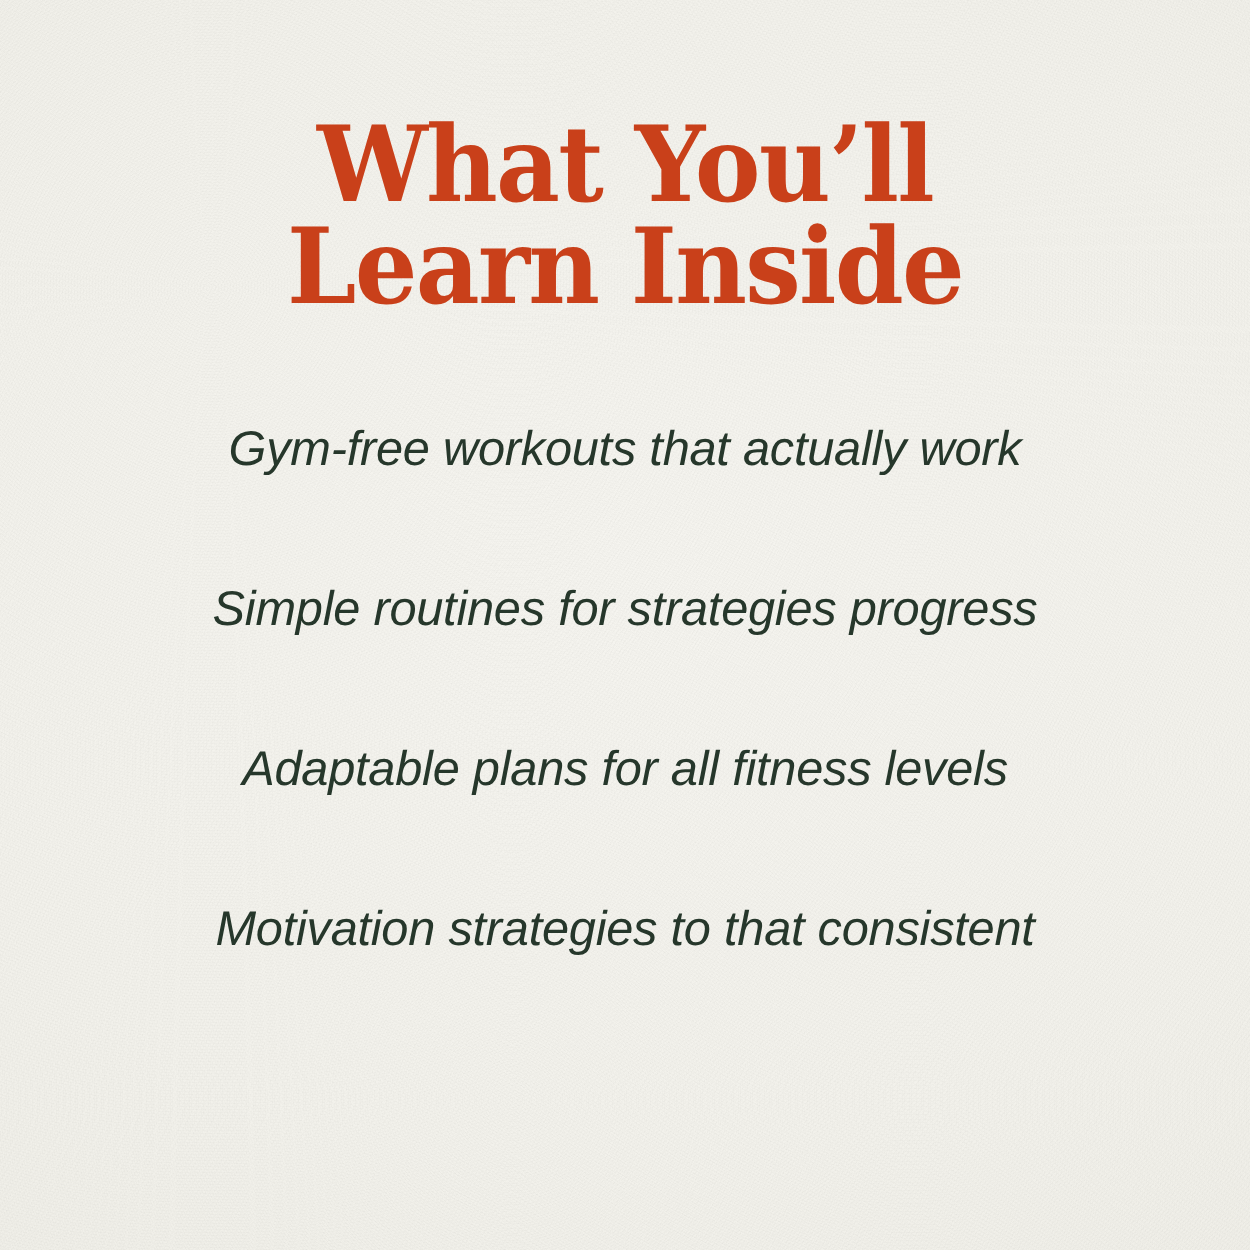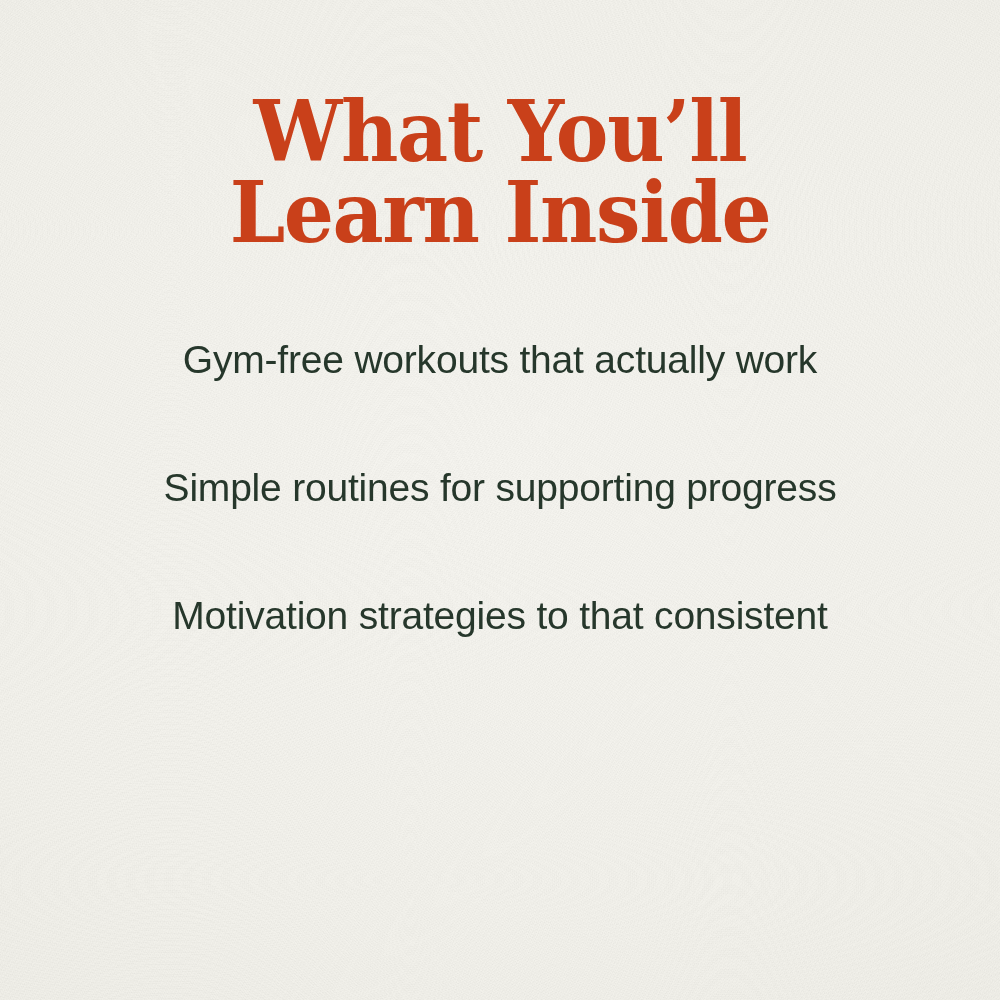--- a/index.html
+++ b/index.html
@@ -85,33 +85,35 @@
     font-family: "Liberation Sans", sans-serif;
     font-weight: 300;
     font-size: 39px;
     line-height: 1.15;
     letter-spacing: -0.2px;
     height: 128px;
     display: flex;
     align-items: center;
     justify-content: center;
     white-space: nowrap;
+    font-style: italic;
   }
 </style>
 </head>
 <body>
 
 <div class="poster">
 
   <div class="grain"></div>
 
   <h1 class="headline">
     <span class="hl-line">What You’ll</span>
     <span class="hl-line">Learn Inside</span>
   </h1>
 
   <div class="benefits">
     <div class="benefit">Gym-free workouts that actually work</div>
-    <div class="benefit">Simple routines for supporting progress</div>
+    <div class="benefit">Simple routines for strategies progress</div>
+    <div class="benefit">Adaptable plans for all fitness levels</div>
     <div class="benefit">Motivation strategies to that consistent</div>
   </div>
 
 </div>
 
 </body></html>

